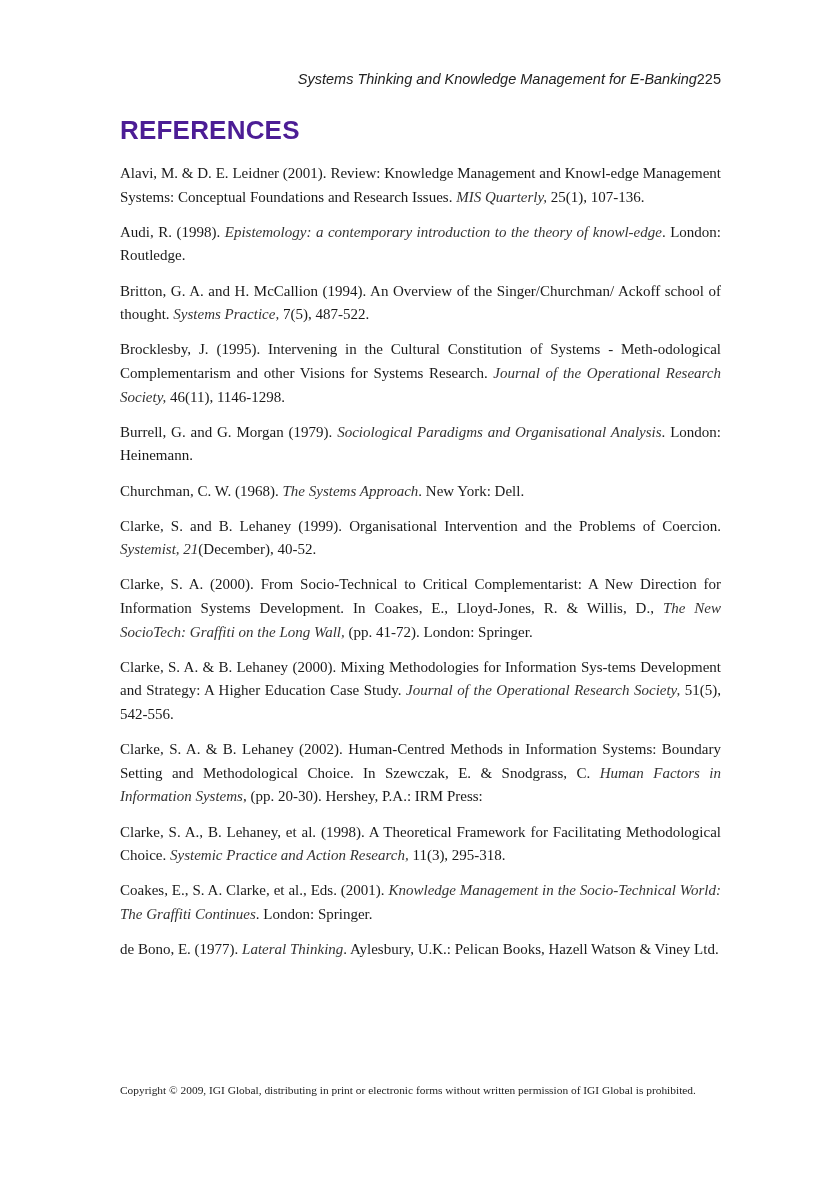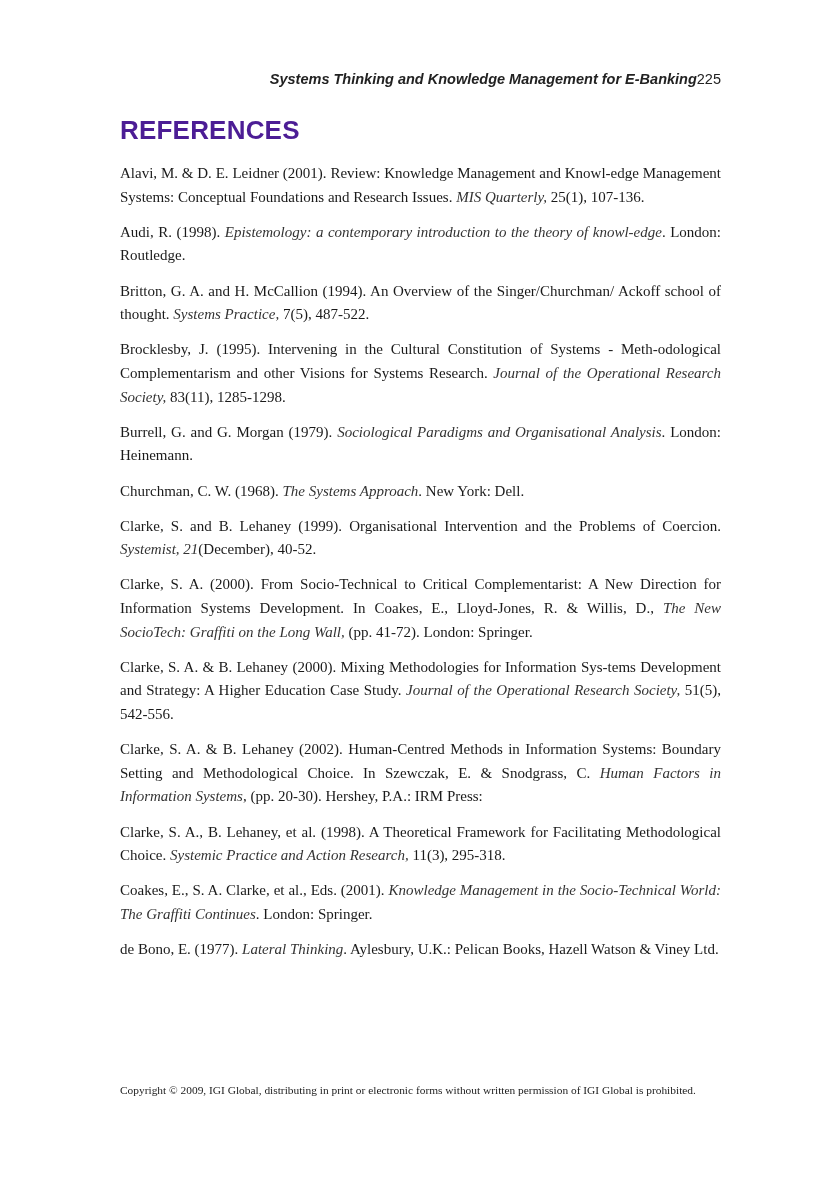--- a/index.html
+++ b/index.html
@@ -2,21 +2,21 @@
 <html><head>
 <meta charset="utf-8">
 <style>
   html, body { margin: 0; padding: 0; background: #ffffff; }
   body { width: 840px; height: 1200px; position: relative; overflow: hidden; color: #1a1a1a; }
   .running-head {
     position: absolute; top: 71px; left: 120px; width: 601px;
     text-align: right; font-family: "Liberation Sans", sans-serif;
     font-size: 14.5px; color: #222;
   }
-  .running-head .title { font-style: italic; font-weight: bold; }
+  .running-head .title { font-style: italic; }
   .running-head .page { }
   .section-title {
     position: absolute; top: 115px; left: 120px;
     font-family: "Liberation Sans", sans-serif; font-weight: bold;
     font-size: 26px; letter-spacing: 0.2px; color: #4c1d95; margin: 0;
   }
   .refs {
     position: absolute; top: 162px; left: 120px; width: 601px;
     font-family: "Liberation Serif", serif; font-size: 15px;
     line-height: 23.6px; color: #1a1a1a;
@@ -35,21 +35,21 @@
 <div class="running-head">
   <span class="title">Systems Thinking and Knowledge Management for E-Banking</span><span class="page">225</span>
 </div>
 
 <h2 class="section-title">REFERENCES</h2>
 
 <div class="refs" id="refs">
     <p class="ref"><span>Alavi, M. &amp; D. E. Leidner (2001).  Review: Knowledge Management and Knowl-edge Management Systems: Conceptual Foundations and Research Issues. </span><i>MIS Quarterly,</i><span> 25(1), 107-136.</span></p>
     <p class="ref"><span>Audi, R. (1998). </span><i>Epistemology: a contemporary introduction to the theory of knowl-edge</i><span>. London: Routledge.</span></p>
     <p class="ref"><span>Britton, G. A. and H. McCallion (1994).  An Overview of the Singer/Churchman/ Ackoff school of thought.  </span><i>Systems Practice,</i><span> 7(5), 487-522.</span></p>
-    <p class="ref"><span>Brocklesby, J. (1995).  Intervening in the Cultural Constitution of Systems - Meth-odological Complementarism and other Visions for Systems Research.  </span><i>Journal of the Operational Research Society,</i><span> 83(11), 1285-1298.</span></p>
+    <p class="ref"><span>Brocklesby, J. (1995).  Intervening in the Cultural Constitution of Systems - Meth-odological Complementarism and other Visions for Systems Research.  </span><i>Journal of the Operational Research Society,</i><span> 46(11), 1146-1298.</span></p>
     <p class="ref"><span>Burrell, G. and G. Morgan (1979). </span><i>Sociological Paradigms and Organisational Analysis</i><span>. London: Heinemann.</span></p>
     <p class="ref"><span>Churchman, C. W. (1968). </span><i>The Systems Approach</i><span>. New York: Dell.</span></p>
     <p class="ref"><span>Clarke, S. and B. Lehaney (1999).  Organisational Intervention and the Problems of Coercion.  </span><i>Systemist, 21</i><span>(December), 40-52.</span></p>
     <p class="ref"><span>Clarke, S. A. (2000). From Socio-Technical to Critical Complementarist: A New Direction for Information Systems Development. In Coakes, E., Lloyd-Jones, R. &amp; Willis, D., </span><i>The New SocioTech: Graffiti on the Long Wall,</i><span> (pp. 41-72). London: Springer.</span></p>
     <p class="ref"><span>Clarke, S. A. &amp; B. Lehaney (2000).  Mixing Methodologies for Information Sys-tems Development and Strategy: A Higher Education Case Study.  </span><i>Journal of the Operational Research Society,</i><span> 51(5), 542-556.</span></p>
     <p class="ref"><span>Clarke, S. A. &amp; B. Lehaney (2002). Human-Centred Methods in Information Systems: Boundary Setting and Methodological Choice. In Szewczak, E. &amp; Snodgrass, C. </span><i>Human Factors in Information Systems</i><span>, (pp. 20-30).  Hershey, P.A.: IRM Press:</span></p>
     <p class="ref"><span>Clarke, S. A., B. Lehaney, et al. (1998).  A Theoretical Framework for Facilitating Methodological Choice.  </span><i>Systemic Practice and Action Research,</i><span> 11(3), 295-318.</span></p>
     <p class="ref"><span>Coakes, E., S. A. Clarke, et al., Eds. (2001). </span><i>Knowledge Management in the Socio-Technical World: The Graffiti Continues</i><span>. London: Springer.</span></p>
     <p class="ref"><span>de Bono, E. (1977). </span><i>Lateral Thinking</i><span>. Aylesbury, U.K.: Pelican Books, Hazell Watson &amp; Viney Ltd.</span></p>
   </div>

